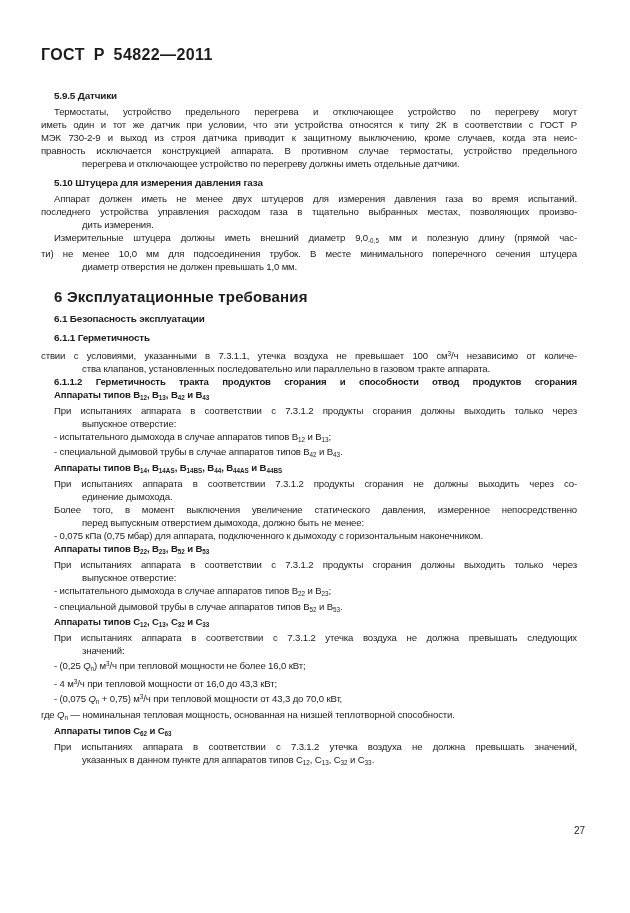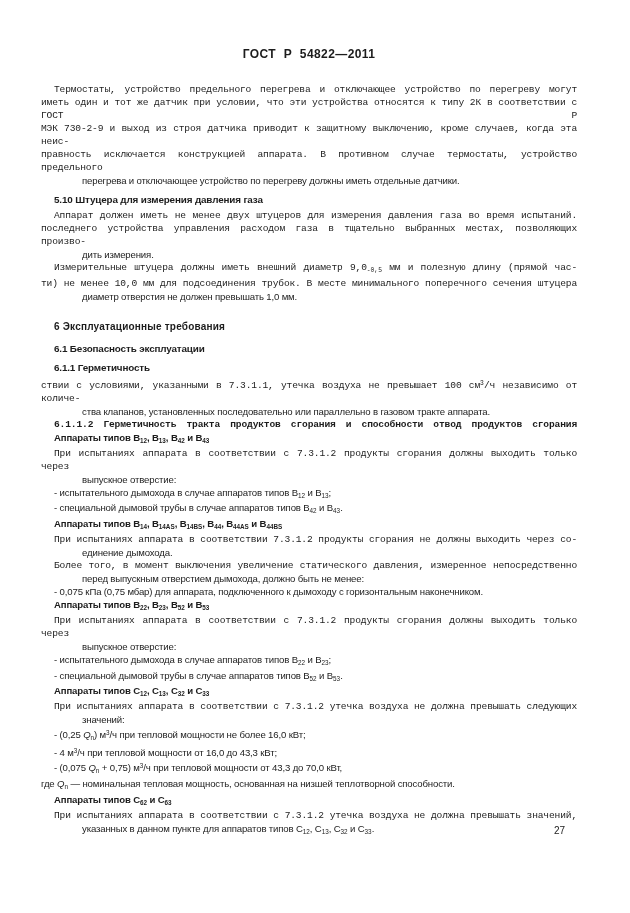--- a/index.html
+++ b/index.html
@@ -6,52 +6,53 @@
   .page{
     position:relative;
     width:630px;height:913px;
     background:#ffffff;
     font-family:"Liberation Sans",sans-serif;
     color:#1c1c1c;
     overflow:hidden;
   }
   .pagehead{
     position:absolute;top:48px;left:41px;width:536px;
-    text-align:center;font-weight:700;font-size:12px;
+    text-align:left;font-weight:700;font-size:16px;
     word-spacing:4px;letter-spacing:.4px;line-height:13px;
   }
   .content{
     position:absolute;top:83px;left:41px;width:536px;
     font-size:9.6px;line-height:13px;letter-spacing:-0.15px;
   }
   .pagenum{
-    position:absolute;top:824px;left:29px;width:536px;
+    position:absolute;top:824px;left:49px;width:536px;
     text-align:right;font-size:10px;line-height:13px;
   }
   .tl{line-height:13px;}
   .ind{text-indent:13px;}
-  .fill{text-align:justify;text-align-last:justify;font-family:Liberation Mono, monospace;}
+  .fill{text-align:justify;text-align-last:justify;}
   .last{text-align:justify;text-align-last:auto;margin-left:41px;}
   .bold{font-weight:700;}
   .h5{font-weight:700;font-size:9.9px;line-height:13px;margin:6px 0 3px;}
   .hbig{
-    font-weight:700;font-size:10px;line-height:17px;
+    font-weight:700;font-size:15px;line-height:17px;
     letter-spacing:.2px;margin:15px 0 7px;
   }
   .para{margin:0;}
   sub{font-size:.66em;vertical-align:-.28em;letter-spacing:0;}
   sup{font-size:.66em;vertical-align:.5em;letter-spacing:0;}
   i{font-style:italic;}
 </style>
 </head>
 <body>
 
 <div class="page">
   <div class="pagehead">ГОСТ Р 54822—2011</div>
   <div class="content">
+      <div class="h5 ind">5.9.5 Датчики</div>
       <div class="para">
         <div class="tl ind fill">Термостаты, устройство предельного перегрева и отключающее устройство по перегреву могут</div>
         <div class="tl fill">иметь один и тот же датчик при условии, что эти устройства относятся к типу 2К в соответствии с ГОСТ Р</div>
         <div class="tl fill">МЭК 730-2-9 и выход из строя датчика приводит к защитному выключению, кроме случаев, когда эта неис-</div>
         <div class="tl fill">правность исключается конструкцией аппарата. В противном случае термостаты, устройство предельного</div>
         <div class="tl last">перегрева и отключающее устройство по перегреву должны иметь отдельные датчики.</div>
       </div>
       <div class="h5 ind">5.10 Штуцера для измерения давления газа</div>
       <div class="para">
         <div class="tl ind fill">Аппарат должен иметь не менее двух штуцеров для измерения давления газа во время испытаний.</div>

